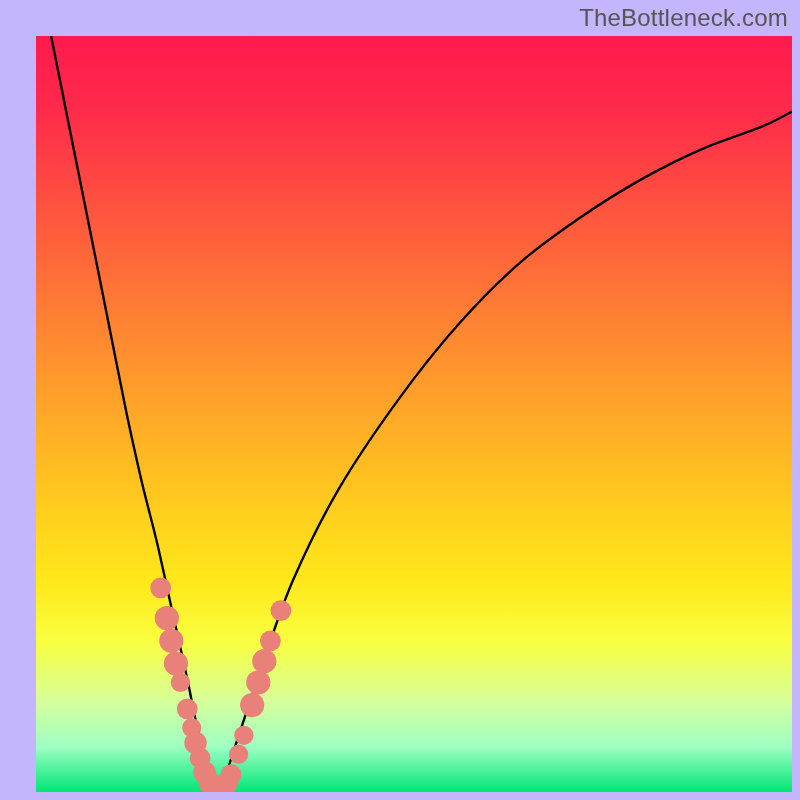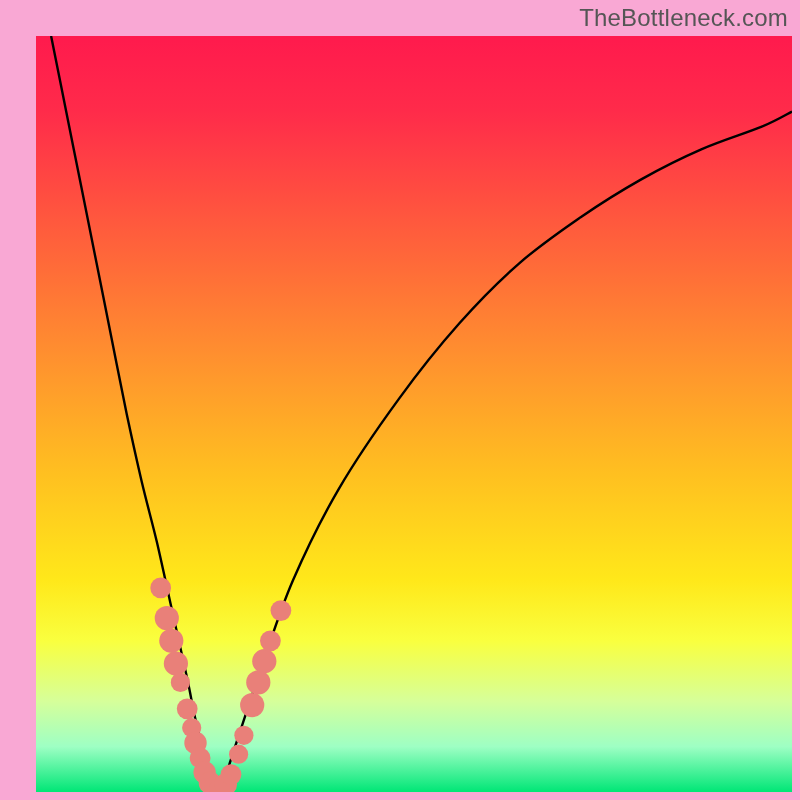--- a/index.html
+++ b/index.html
@@ -8,21 +8,21 @@
     width: 800px;
     height: 800px;
     overflow: hidden;
     background: #000;
     font-family: Arial, Helvetica, sans-serif;
   }
   .frame {
     position: relative;
     width: 800px;
     height: 800px;
-    background: #f9a8d4;
+    background: #c4b5fd;
   }
   .plot-area {
     position: absolute;
     left: 36px;
     top: 36px;
     width: 756px;
     height: 756px;
     background: linear-gradient(
       to bottom,
       #ff1a4d 0%,

